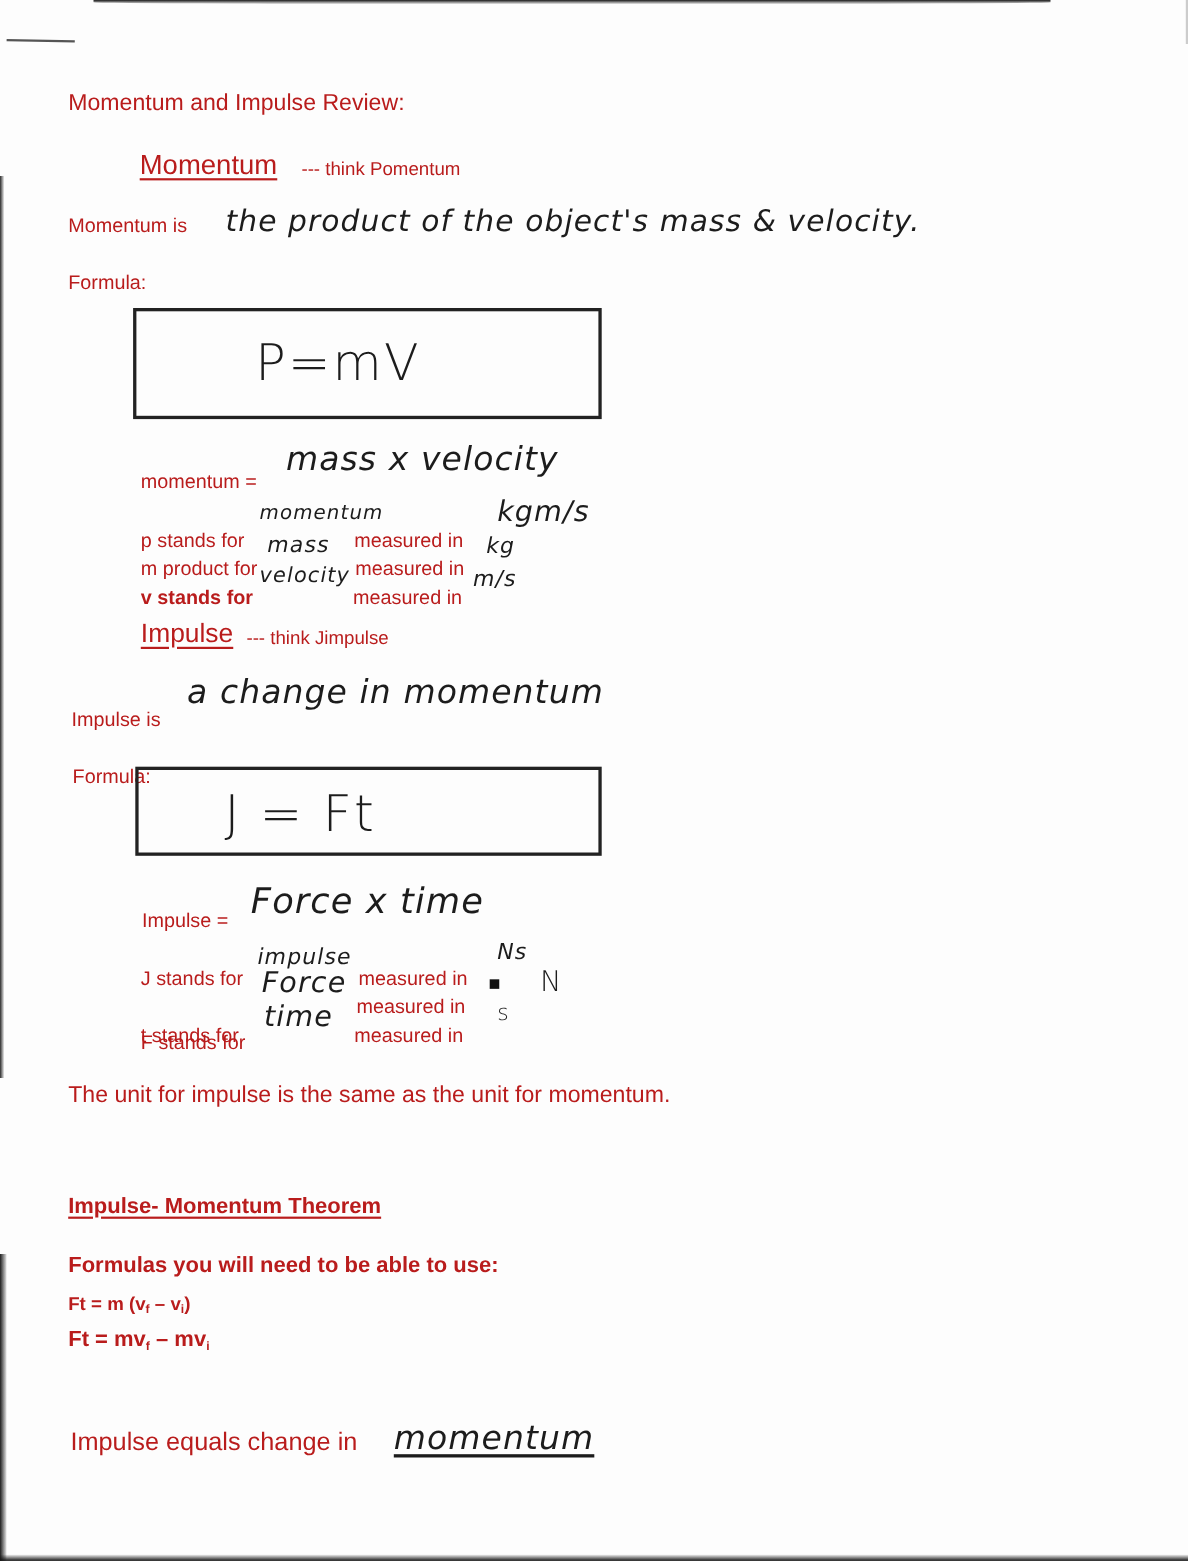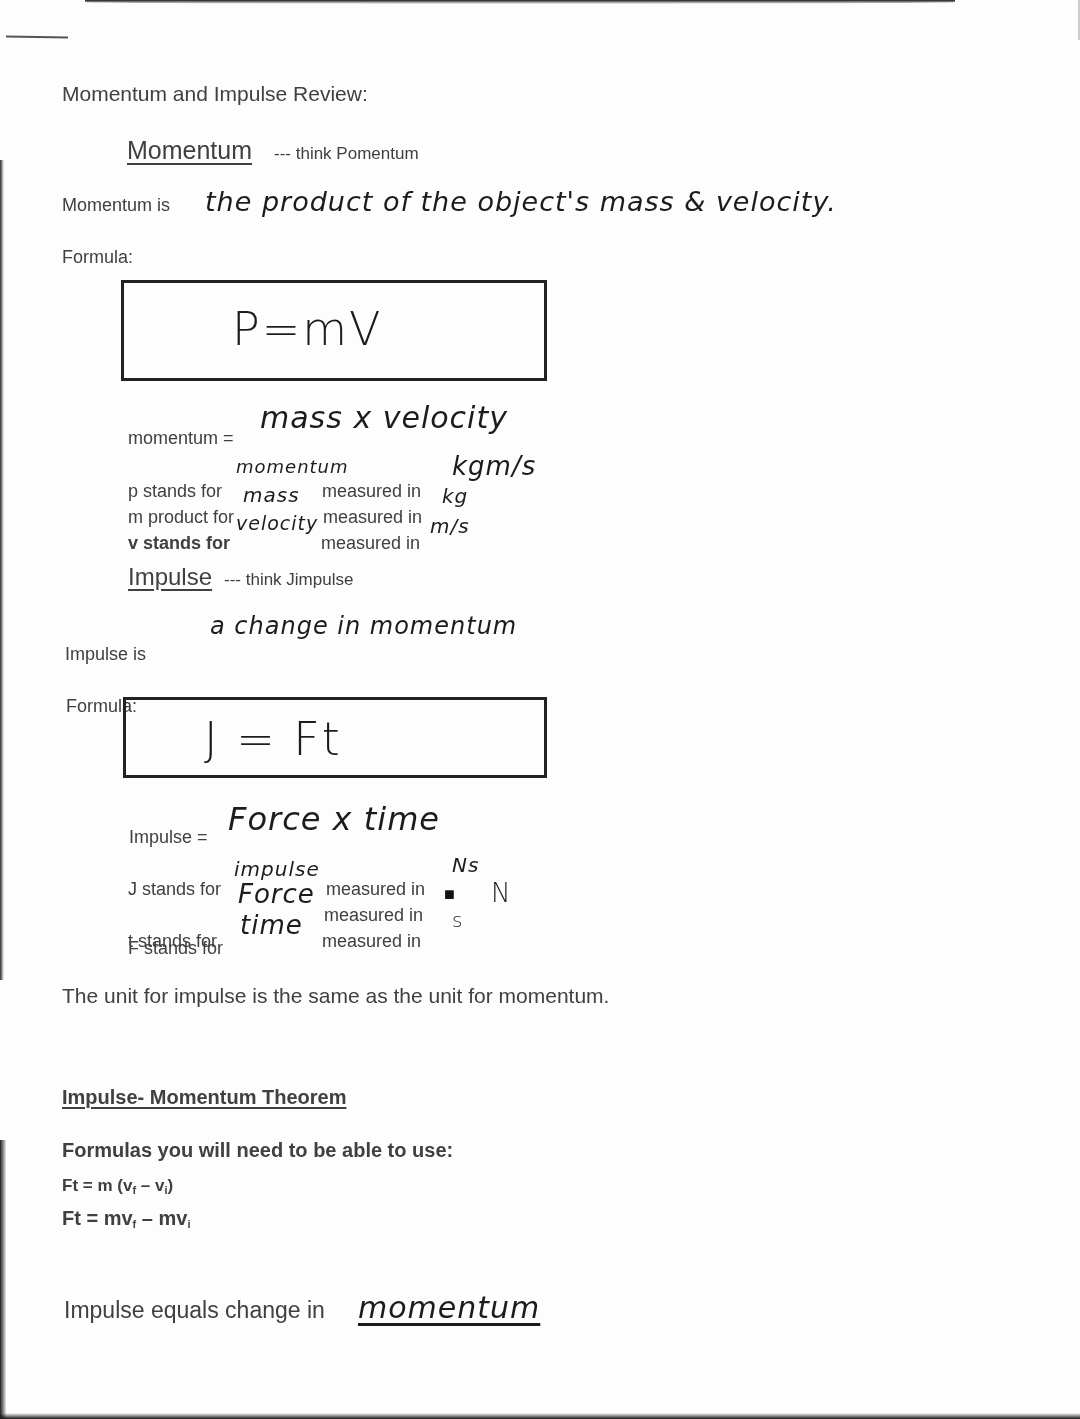--- a/index.html
+++ b/index.html
@@ -13,21 +13,21 @@
     .edge-left-upper { position: absolute; left: 0; top: 160px; width: 4px; height: 820px;
       background: linear-gradient(to right, #2b2b2b, rgba(40,40,40,0)); }
     .edge-left-lower { position: absolute; left: 0; top: 1140px; width: 6px; height: 279px;
       background: linear-gradient(to right, #1e1e1e, rgba(30,30,30,0.1)); }
     .edge-bottom { position: absolute; left: 0; bottom: 0; width: 1080px; height: 6px;
       background: linear-gradient(to top, #151515, rgba(20,20,20,0)); }
     .edge-right { position: absolute; right: 0; top: 0; width: 2px; height: 40px; background: #ccc; }
     .stray-mark { position: absolute; left: 6px; top: 36px; width: 62px; height: 2px; background: #555; transform: rotate(1deg); }
 
     .t { position: absolute; white-space: nowrap; }
-    .print { font-family: "Liberation Sans", sans-serif; color: #404040; }
+    .print { font-family: "Liberation Sans", sans-serif; color: #b91c1c; }
     .hand { font-family: "DejaVu Sans", sans-serif; font-style: italic; color: #1c1c1c; font-weight: 300; letter-spacing: 1px; }
 
     .title { left: 62px; top: 82px; font-size: 21px; }
     .h-momentum { left: 127px; top: 136px; font-size: 25px; text-decoration: underline; text-underline-offset: 4px; }
     .h-momentum-hint { left: 274px; top: 144px; font-size: 17px; }
     .momentum-is-label { left: 62px; top: 195px; font-size: 18px; }
     .momentum-is-ans { left: 205px; top: 186px; font-size: 27px; }
     .formula1-label { left: 62px; top: 247px; font-size: 18px; }
 
     .box { position: absolute; border: 3px solid #222; background: transparent; }
@@ -83,21 +83,21 @@
 
 <div class="t print sm" style="left:128px; top:513px;font-weight:bold;">v stands for</div>
 <div class="t hand hw-sm" style="left:236px; top:512px; font-size:19px;">velocity</div>
 <div class="t print sm" style="left:321px; top:513px;">measured in</div>
 <div class="t hand hw-sm" style="left:430px; top:514px;">m/s</div>
 
 <div class="t print" style="left:128px; top:563px; font-size:24px; text-decoration:underline; text-underline-offset:4px;">Impulse</div>
 <div class="t print" style="left:224px; top:570px; font-size:17px;">--- think Jimpulse</div>
 
 <div class="t print sm" style="left:65px; top:624px;">Impulse is</div>
-<div class="t hand" style="left:170px; top:612px; font-size:24px;margin-left:40px;">a change in momentum</div>
+<div class="t hand" style="left:170px; top:612px; font-size:30px;">a change in momentum</div>
 
 <div class="t print sm" style="left:66px; top:676px;">Formula:</div>
 <div class="box box2"></div>
 <div class="t hand formula-hand f2">J = Ft</div>
 
 <div class="t print sm" style="left:129px; top:807px;">Impulse =</div>
 <div class="t hand" style="left:228px; top:800px; font-size:32px;">Force x time</div>
 
 <div class="t print sm" style="left:128px; top:859px;">J stands for</div>
 <div class="t hand hw-sm" style="left:234px; top:857px;">impulse</div>

